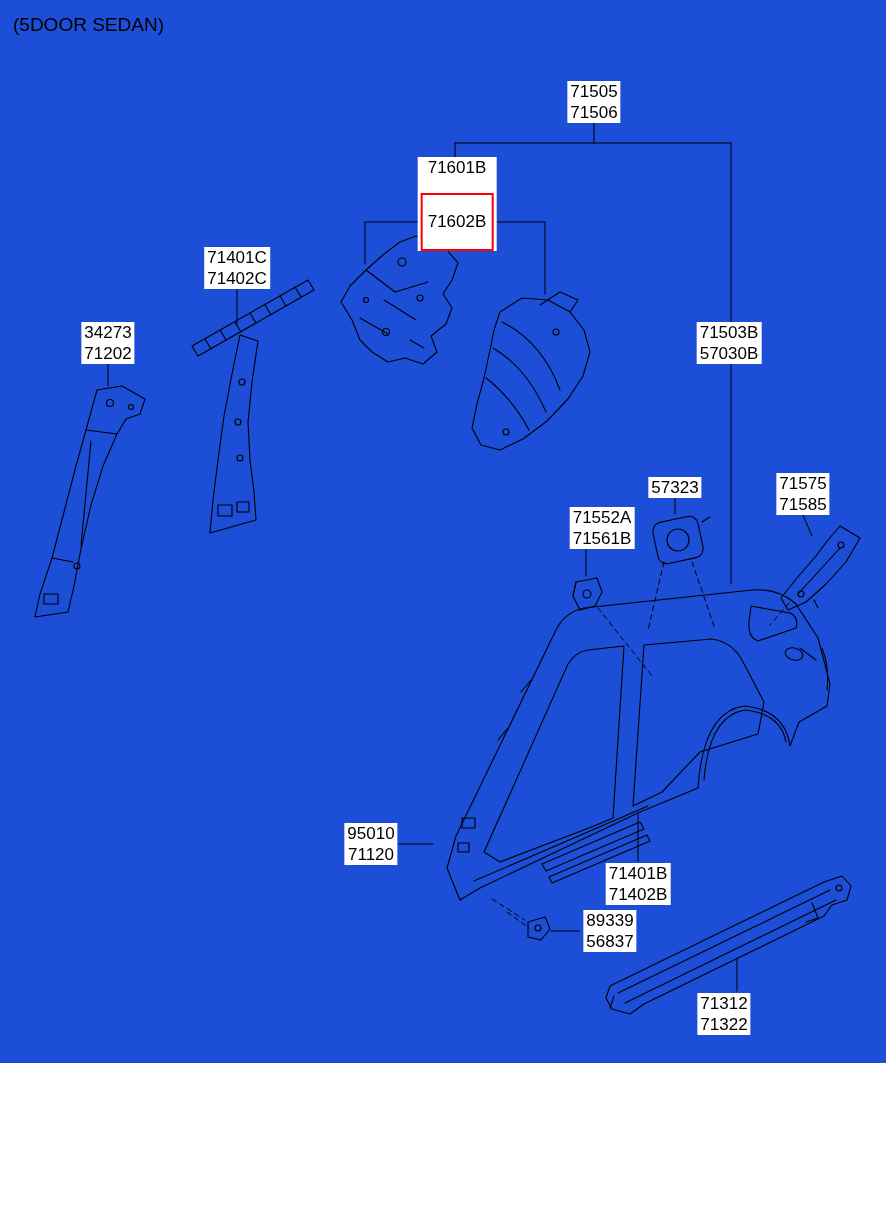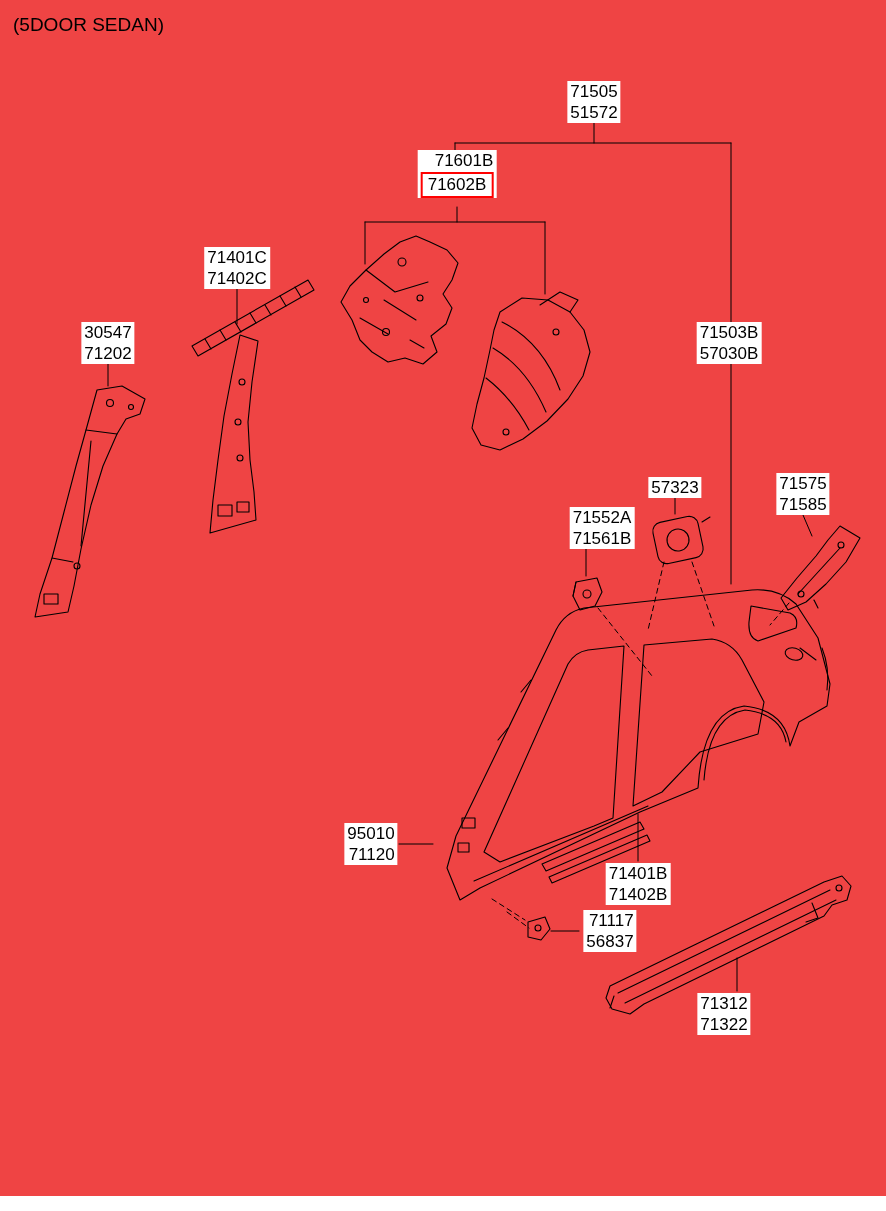--- a/index.html
+++ b/index.html
@@ -1,26 +1,26 @@
 <!DOCTYPE html>
 <html><head>
 <meta charset="utf-8">
 <style>
   * { margin:0; padding:0; box-sizing:border-box; }
   html,body { background:#ffffff; }
   body { font-family:"Liberation Sans", sans-serif; color:#000; }
-  .stage { position:relative; width:886px; height:1196px; background:#ef4444; overflow:hidden; }
+  .stage { position:relative; width:886px; height:1063px; background:#1d4ed8; overflow:hidden; }
   .page-title { position:absolute; left:13px; top:14px; font-size:19px; color:#000; }
   .art { position:absolute; left:0; top:0; }
   .label {
     position:absolute; transform:translateX(-50%);
-    text-align:right; font-size:17px; line-height:21px;
+    text-align:center; font-size:17px; line-height:21px;
     color:#000; background:#fff; padding:0 3px; white-space:nowrap;
   }
-  .boxed { display:inline-block; border:2px solid #ff0000; padding:0 5px; line-height:22px; margin-top:1px; }
+  .boxed { display:inline-block; border:2px solid #ff0000; padding:16px 5px; line-height:22px; margin-top:15px; }
 </style>
 </head>
 <body>
 
 <div class="stage">
 
   <div class="page-title">(5DOOR SEDAN)</div>
 
   <svg class="art" width="886" height="1211" viewBox="0 0 886 1211" fill="none" stroke="#000" stroke-width="1.1" stroke-linecap="round" stroke-linejoin="round">
 
@@ -151,37 +151,37 @@
     </g>
 
     <g>
       <path d="M528,922 L545,917 L550,929 L541,940 L528,937 Z"></path>
       <circle cx="538" cy="928" r="3"></circle>
     </g>
   </svg>
 
   <div class="label" style="left:594px; top:81px">
     <div>71505</div>
-    <div>51572</div>
-  </div>
-
-  <div class="label" style="left:457px; top:150px">
+    <div>71506</div>
+  </div>
+
+  <div class="label" style="left:457px; top:157px">
     <div>71601B</div>
     <div class="boxed">
       <span>71602B</span>
     </div>
   </div>
 
   <div class="label" style="left:237px; top:247px">
     <div>71401C</div>
     <div>71402C</div>
   </div>
 
   <div class="label" style="left:108px; top:322px">
-    <div>30547</div>
+    <div>34273</div>
     <div>71202</div>
   </div>
 
   <div class="label" style="left:729px; top:322px">
     <div>71503B</div>
     <div>57030B</div>
   </div>
 
   <div class="label" style="left:675px; top:477px">
     <div>57323</div>
@@ -201,21 +201,21 @@
     <div>95010</div>
     <div>71120</div>
   </div>
 
   <div class="label" style="left:638px; top:863px">
     <div>71401B</div>
     <div>71402B</div>
   </div>
 
   <div class="label" style="left:610px; top:910px">
-    <div>71117</div>
+    <div>89339</div>
     <div>56837</div>
   </div>
 
   <div class="label" style="left:724px; top:993px">
     <div>71312</div>
     <div>71322</div>
   </div>
 
 </div>
 

